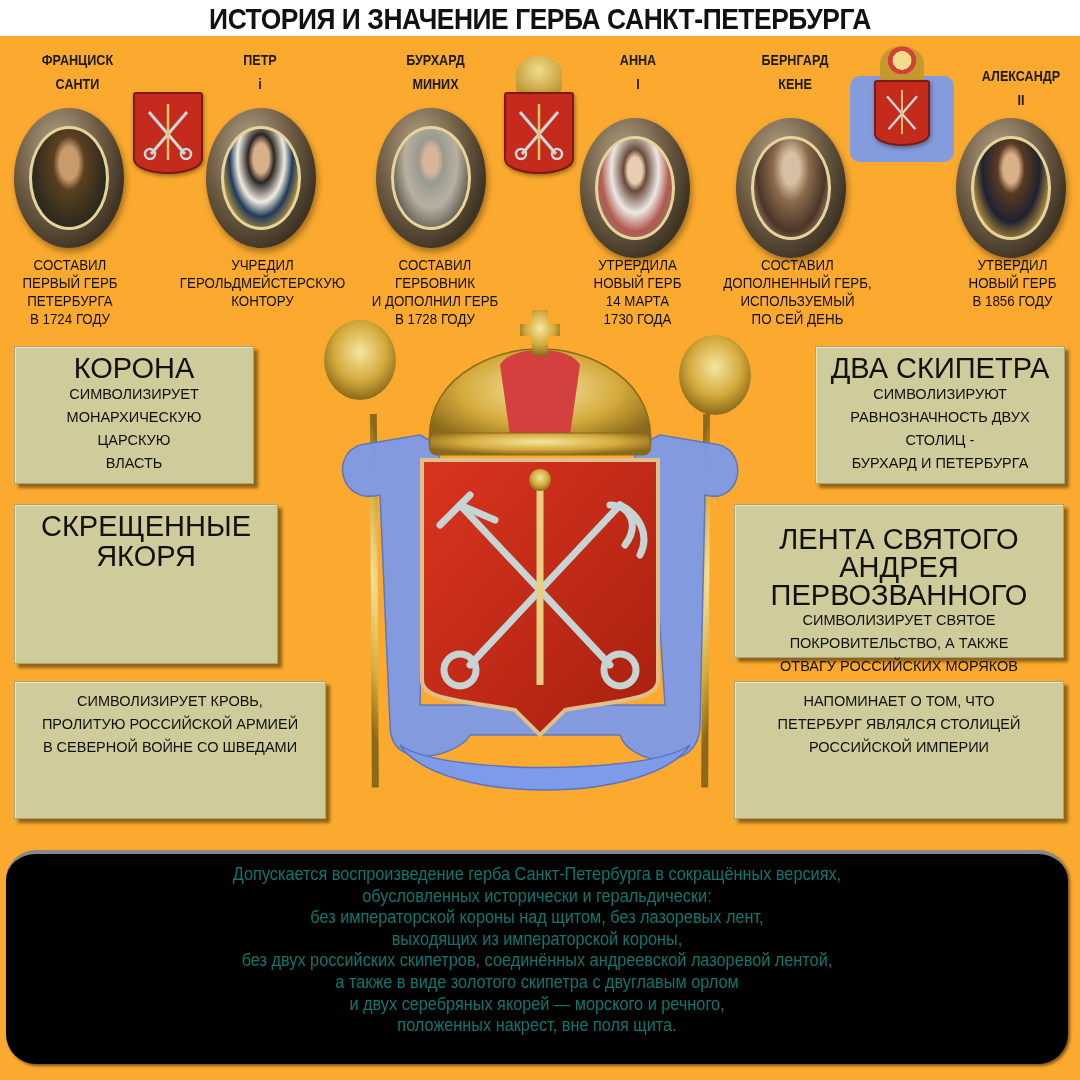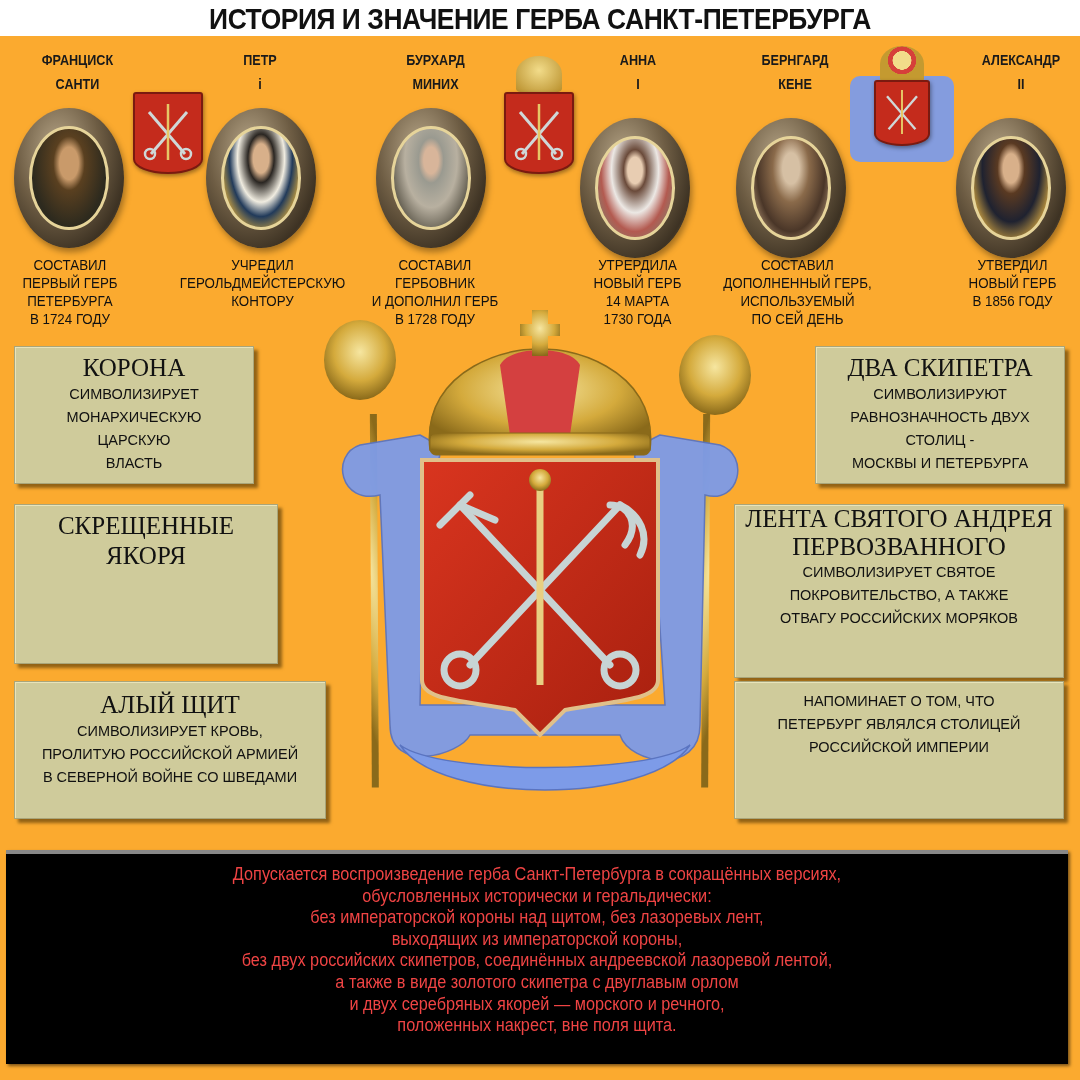--- a/index.html
+++ b/index.html
@@ -6,23 +6,23 @@
   body { width: 1080px; height: 1080px; background: #fbaa2f; font-family: "Liberation Sans", sans-serif; position: relative; overflow: hidden; }
   .titlebar { position: absolute; left: 0; top: 0; width: 1080px; height: 36px; background: #ffffff; text-align: center; }
   .titlebar h1 { font-family: "Liberation Sans", sans-serif; font-weight: bold; font-size: 30px; line-height: 38px; letter-spacing: -0.5px; color: #111; transform: scaleX(0.88); }
   .person { position: absolute; text-align: center; }
   .pname { font-weight: bold; font-size: 14px; line-height: 24px; color: #1a1a1a; transform: scaleX(0.9); white-space: nowrap; }
   .pdesc { position: absolute; text-align: center; font-size: 14.5px; line-height: 18px; color: #111; white-space: pre-line; transform: scaleX(0.92); }
   .frame { position: absolute; border-radius: 50%; background: radial-gradient(ellipse at 40% 30%, #b9a88a 0%, #6e5d44 45%, #3d3223 75%, #8c7a5c 100%); box-shadow: 2px 4px 6px rgba(0,0,0,0.35); }
   .frame .inner { position: absolute; left: 14%; top: 13%; width: 72%; height: 74%; border-radius: 50%; border: 3px solid #e6d49a; overflow: hidden; }
   .small-shield { position: absolute; background: #c42b1c; border: 2px solid #7a1a10; border-radius: 3px 3px 50% 50% / 3px 3px 18% 18%; box-shadow: 1px 2px 4px rgba(0,0,0,0.4); }
   .panel { position: absolute; background: #cfcb9b; box-shadow: 4px 4px 3px rgba(60,40,0,0.55), inset 1px 1px 0 #e8e4bb; border: 1px solid #a9a57a; text-align: center; color: #111; }
-  .panel .ptitle { font-size: 25px; line-height: 30px; font-family: Liberation Serif, serif; }
+  .panel .ptitle { font-size: 29px; line-height: 30px; }
   .panel .ptext { font-size: 14.5px; line-height: 23px; white-space: pre-line; }
-  .notice { position: absolute; left: 6px; top: 850px; width: 1062px; height: 214px; background: #000; border-top: 4px solid #888; box-shadow: 2px 2px 3px rgba(0,0,0,0.5); text-align: center; color: #ef4444; padding-top: 10px; }
+  .notice { position: absolute; left: 6px; top: 850px; width: 1062px; height: 214px; background: #000; border-top: 4px solid #888; box-shadow: 2px 2px 3px rgba(0,0,0,0.5); text-align: center; color: #0f766e; padding-top: 10px; border-radius: 30px; }
   .notice p { font-size: 17.5px; line-height: 21.6px; white-space: pre-line; transform: scaleX(0.93); }
   .emblem { position: absolute; left: 320px; top: 305px; width: 440px; height: 535px; }
 </style>
 </head>
 <body>
 
 <div class="titlebar">
   <h1>ИСТОРИЯ И ЗНАЧЕНИЕ ГЕРБА САНКТ-ПЕТЕРБУРГА</h1>
 </div>
 
@@ -111,21 +111,21 @@
   <div style="position:absolute; left:38px; top:4px; width:44px; height:36px; border-radius:50% 50% 10% 10%; background: radial-gradient(ellipse at 50% 40%, #f2dc8a 0 30%, #d6403a 31% 45%, #c49a30 46%);"></div>
   <div class="small-shield" style="left:32px; top:38px; width:56px; height:66px;">
     <svg width="52" height="60" viewBox="0 0 66 76">
       <line x1="14" y1="18" x2="50" y2="60" stroke="#cfd8d8" stroke-width="3"></line>
       <line x1="52" y1="18" x2="16" y2="60" stroke="#cfd8d8" stroke-width="3"></line>
       <line x1="33" y1="10" x2="33" y2="66" stroke="#e6c766" stroke-width="2.5"></line>
     </svg>
   </div>
 </div>
 
-<div class="person" style="left:966px; top:48px; width:110px;">
+<div class="person" style="left:966px; top:64px; width:110px;">
   <div class="pname">АЛЕКСАНДР</div>
   <div class="pname">II</div>
 </div>
 <div class="frame" style="left:956px; top:118px; width:110px; height:140px;">
   <div class="inner" style="background: radial-gradient(ellipse at 50% 30%, #d8b08a 0 15%, #5a3a22 26%, #1f2230 55%, #c49a40 80%);"></div>
 </div>
 <div class="pdesc" style="left:950px; top:256px; width:125px;">УТВЕРДИЛ
 НОВЫЙ ГЕРБ
 В 1856 ГОДУ</div>
 
@@ -133,34 +133,33 @@
   <div class="ptitle">КОРОНА</div>
   <div class="ptext">СИМВОЛИЗИРУЕТ
 МОНАРХИЧЕСКУЮ
 ЦАРСКУЮ
 ВЛАСТЬ</div>
 </div>
 <div class="panel" style="left:14px; top:504px; width:264px; height:160px; padding-top:6px;">
   <div class="ptitle">СКРЕЩЕННЫЕ ЯКОРЯ</div>
 </div>
 <div class="panel" style="left:14px; top:681px; width:312px; height:138px; padding-top:8px;">
-  <div class="ptitle">АЛЫЙ ЩИТ</div>
   <div class="ptext">СИМВОЛИЗИРУЕТ КРОВЬ,
 ПРОЛИТУЮ РОССИЙСКОЙ АРМИЕЙ
 В СЕВЕРНОЙ ВОЙНЕ СО ШВЕДАМИ</div>
 </div>
 
 <div class="panel" style="left:815px; top:346px; width:250px; height:138px; padding-top:6px;">
   <div class="ptitle">ДВА СКИПЕТРА</div>
   <div class="ptext">СИМВОЛИЗИРУЮТ
 РАВНОЗНАЧНОСТЬ ДВУХ
 СТОЛИЦ -
-МОСКВЫ И ПЕТЕРБУРГА</div>
-</div>
-<div class="panel" style="left:734px; top:504px; width:330px; height:174px; padding-top:0;">
+БУРХАРД И ПЕТЕРБУРГА</div>
+</div>
+<div class="panel" style="left:734px; top:504px; width:330px; height:154px; padding-top:20px;">
   <div class="ptitle" style="white-space:pre-line; line-height:28px;">ЛЕНТА СВЯТОГО АНДРЕЯ
 ПЕРВОЗВАННОГО</div>
   <div class="ptext">СИМВОЛИЗИРУЕТ СВЯТОЕ
 ПОКРОВИТЕЛЬСТВО, А ТАКЖЕ
 ОТВАГУ  РОССИЙСКИХ МОРЯКОВ</div>
 </div>
 <div class="panel" style="left:734px; top:681px; width:330px; height:138px; padding-top:8px;">
   <div class="ptext">НАПОМИНАЕТ О ТОМ, ЧТО
 ПЕТЕРБУРГ ЯВЛЯЛСЯ СТОЛИЦЕЙ
 РОССИЙСКОЙ ИМПЕРИИ</div>

